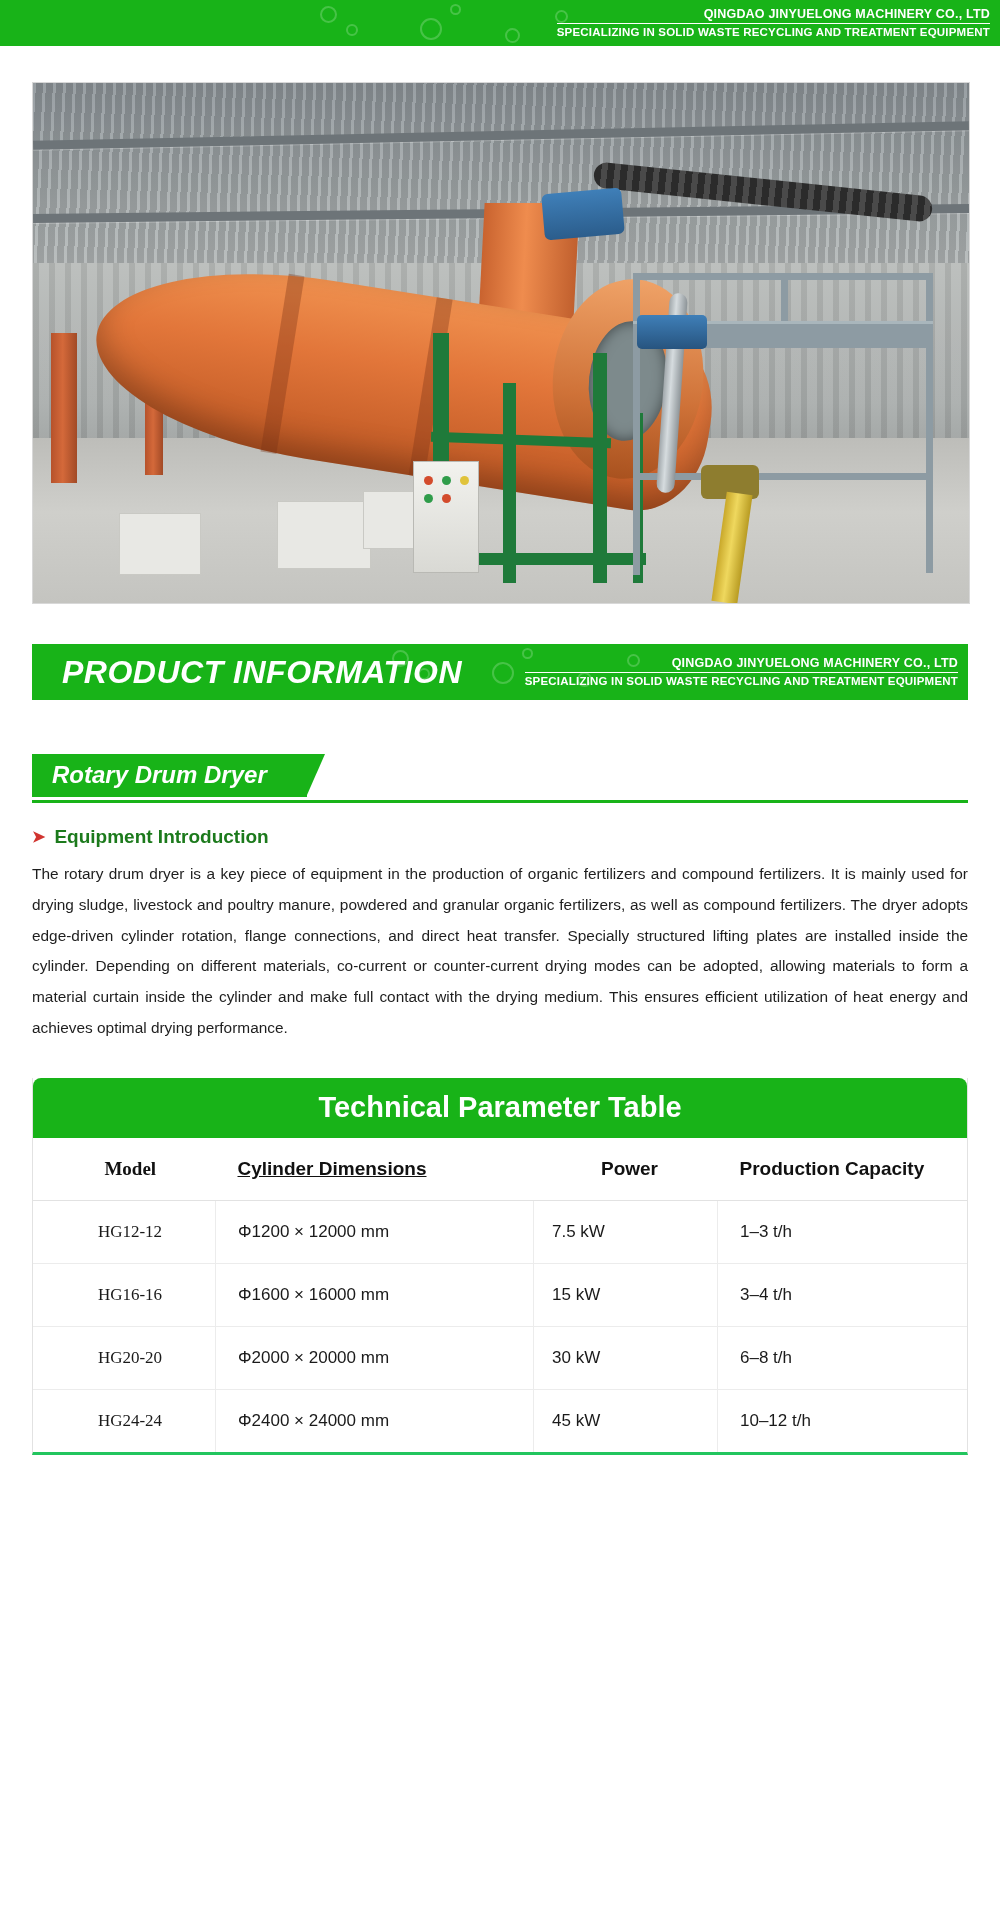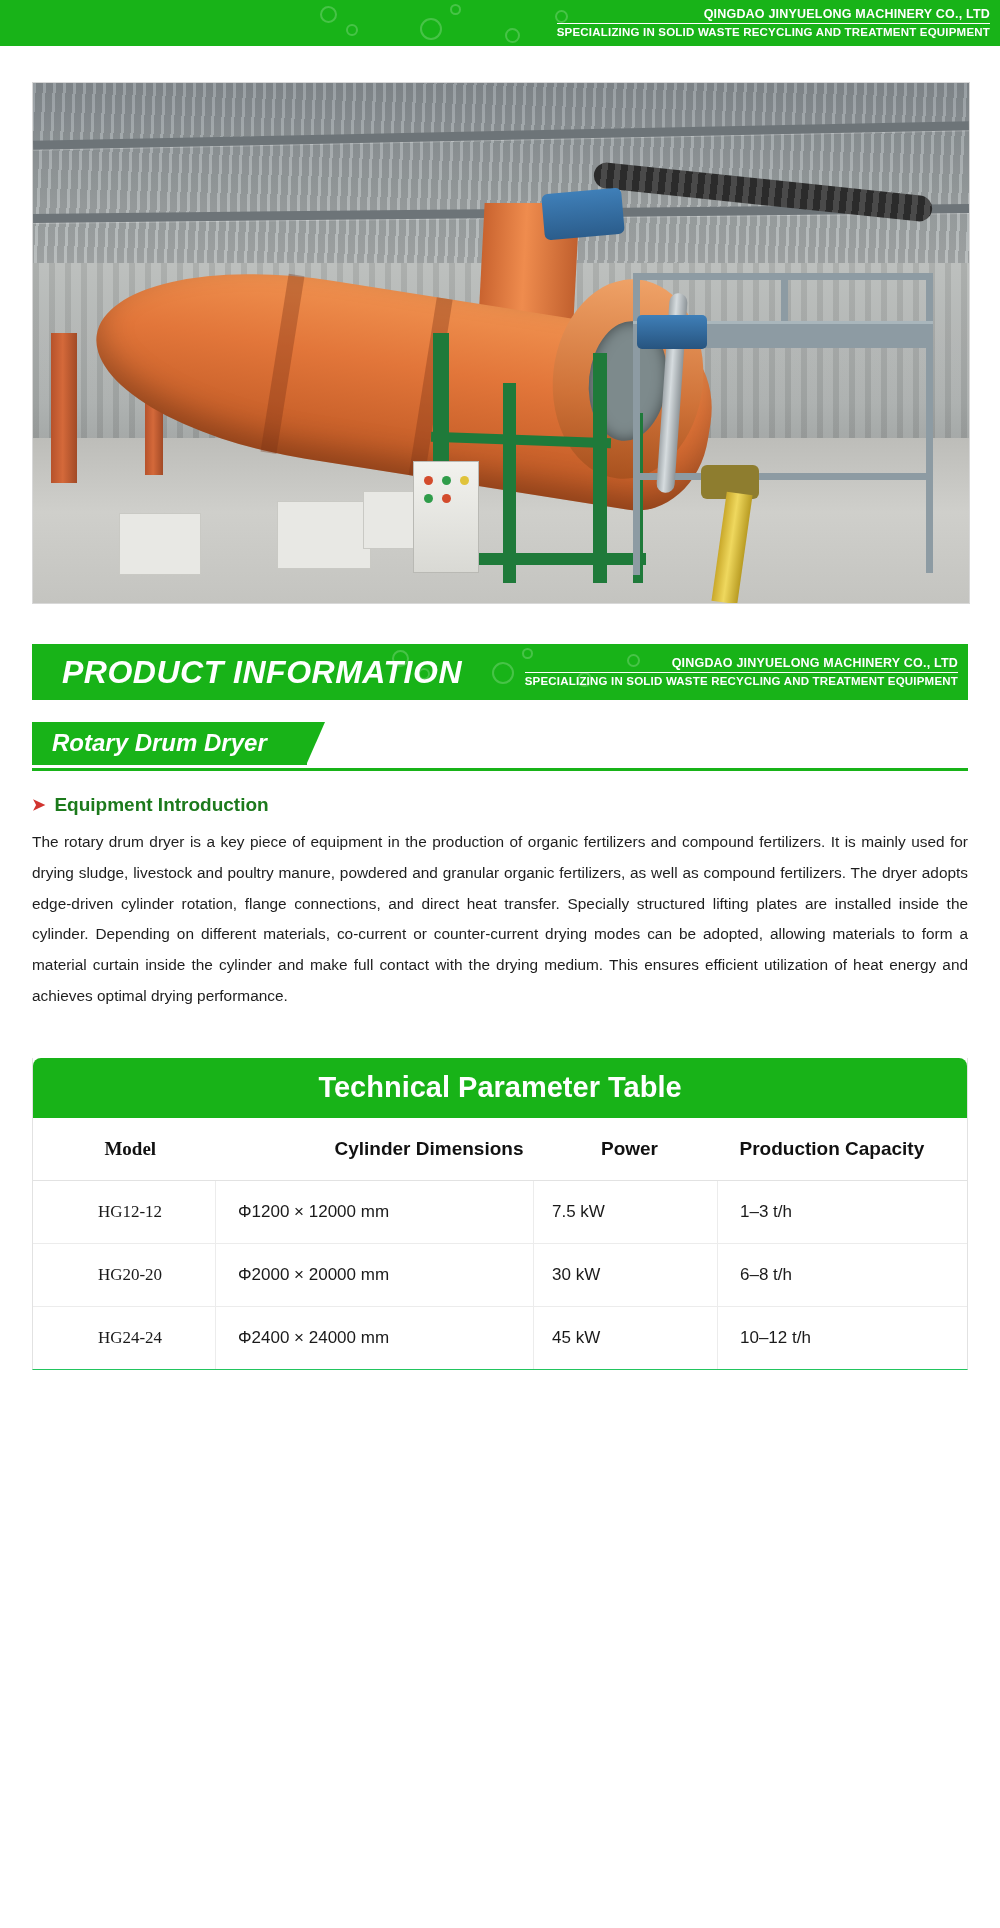--- a/index.html
+++ b/index.html
@@ -288,21 +288,21 @@
     background: #1f7a3a;
   }
   .gb1 { left: 398px; top: 470px; width: 215px; height: 12px; }
   .gb2 { left: 398px; top: 352px; width: 180px; height: 10px; transform: rotate(2deg); }
 
   
   .section {
     padding: 0 32px;
   }
   .subtitle-wrap {
-    margin-top: 14px;
+    margin-top: 46px;
     position: relative;
     height: 46px;
   }
   .subtitle-tab {
     position: relative;
     display: inline-block;
     background: #18b318;
     color: #ffffff;
     font-style: italic;
     font-weight: bold;
@@ -345,25 +345,25 @@
   .intro-body {
     margin-top: 11px;
     font-size: 15.4px;
     line-height: 2.0;
     color: #1e1e1e;
     text-align: justify;
   }
 
   
   .table-wrap {
-    margin-top: 46px;
+    margin-top: 34px;
     margin-bottom: 40px;
     border: 1px solid #e2e2e2;
     border-top: none;
-    border-bottom: 1px solid #22c55e;
+    border-bottom: 3px solid #22c55e;
   }
   .table-title {
     background: #18b318;
     color: #ffffff;
     font-size: 29px;
     font-weight: bold;
     text-align: center;
     padding: 13px 0 14px 0;
     border-radius: 8px 8px 0 0;
   }
@@ -392,21 +392,21 @@
   tbody td:last-child, thead th:last-child {
     border-right: none;
   }
   thead th:nth-child(1), tbody td:nth-child(1) { width: 150px; padding-left: 22px; font-family: Liberation Serif, serif; }
   thead th:nth-child(2), tbody td:nth-child(2) { width: 285px; }
   thead th:nth-child(3), tbody td:nth-child(3) { width: 155px; }
   thead th:nth-child(1) { padding-left: 22px; }
   thead th:nth-child(2), tbody td:nth-child(2) { text-align: left; padding-left: 22px; }
   thead th:nth-child(3), tbody td:nth-child(3) { padding-left: 18px; }
   thead th:nth-child(4), tbody td:nth-child(4) { padding-left: 22px; }
-  thead th:nth-child(2) { text-align: right; }
+  thead th:nth-child(2) { text-align: left; text-decoration: underline; }
   thead th:nth-child(3) { text-align: center; }
   thead th:nth-child(1) { text-align: center; }
   tbody td:nth-child(1) { text-align: center; }
 </style>
 </head>
 <body>
 
 <div class="page">
 
   <div class="banner">
@@ -516,20 +516,26 @@
             </tr>
         </thead>
         <tbody id="tbody-rows">
             <tr>
               <td>HG12-12</td>
               <td>Φ1200 × 12000 mm</td>
               <td>7.5 kW</td>
               <td>1–3 t/h</td>
             </tr>
             <tr>
+              <td>HG16-16</td>
+              <td>Φ1600 × 16000 mm</td>
+              <td>15 kW</td>
+              <td>3–4 t/h</td>
+            </tr>
+            <tr>
               <td>HG20-20</td>
               <td>Φ2000 × 20000 mm</td>
               <td>30 kW</td>
               <td>6–8 t/h</td>
             </tr>
             <tr>
               <td>HG24-24</td>
               <td>Φ2400 × 24000 mm</td>
               <td>45 kW</td>
               <td>10–12 t/h</td>

